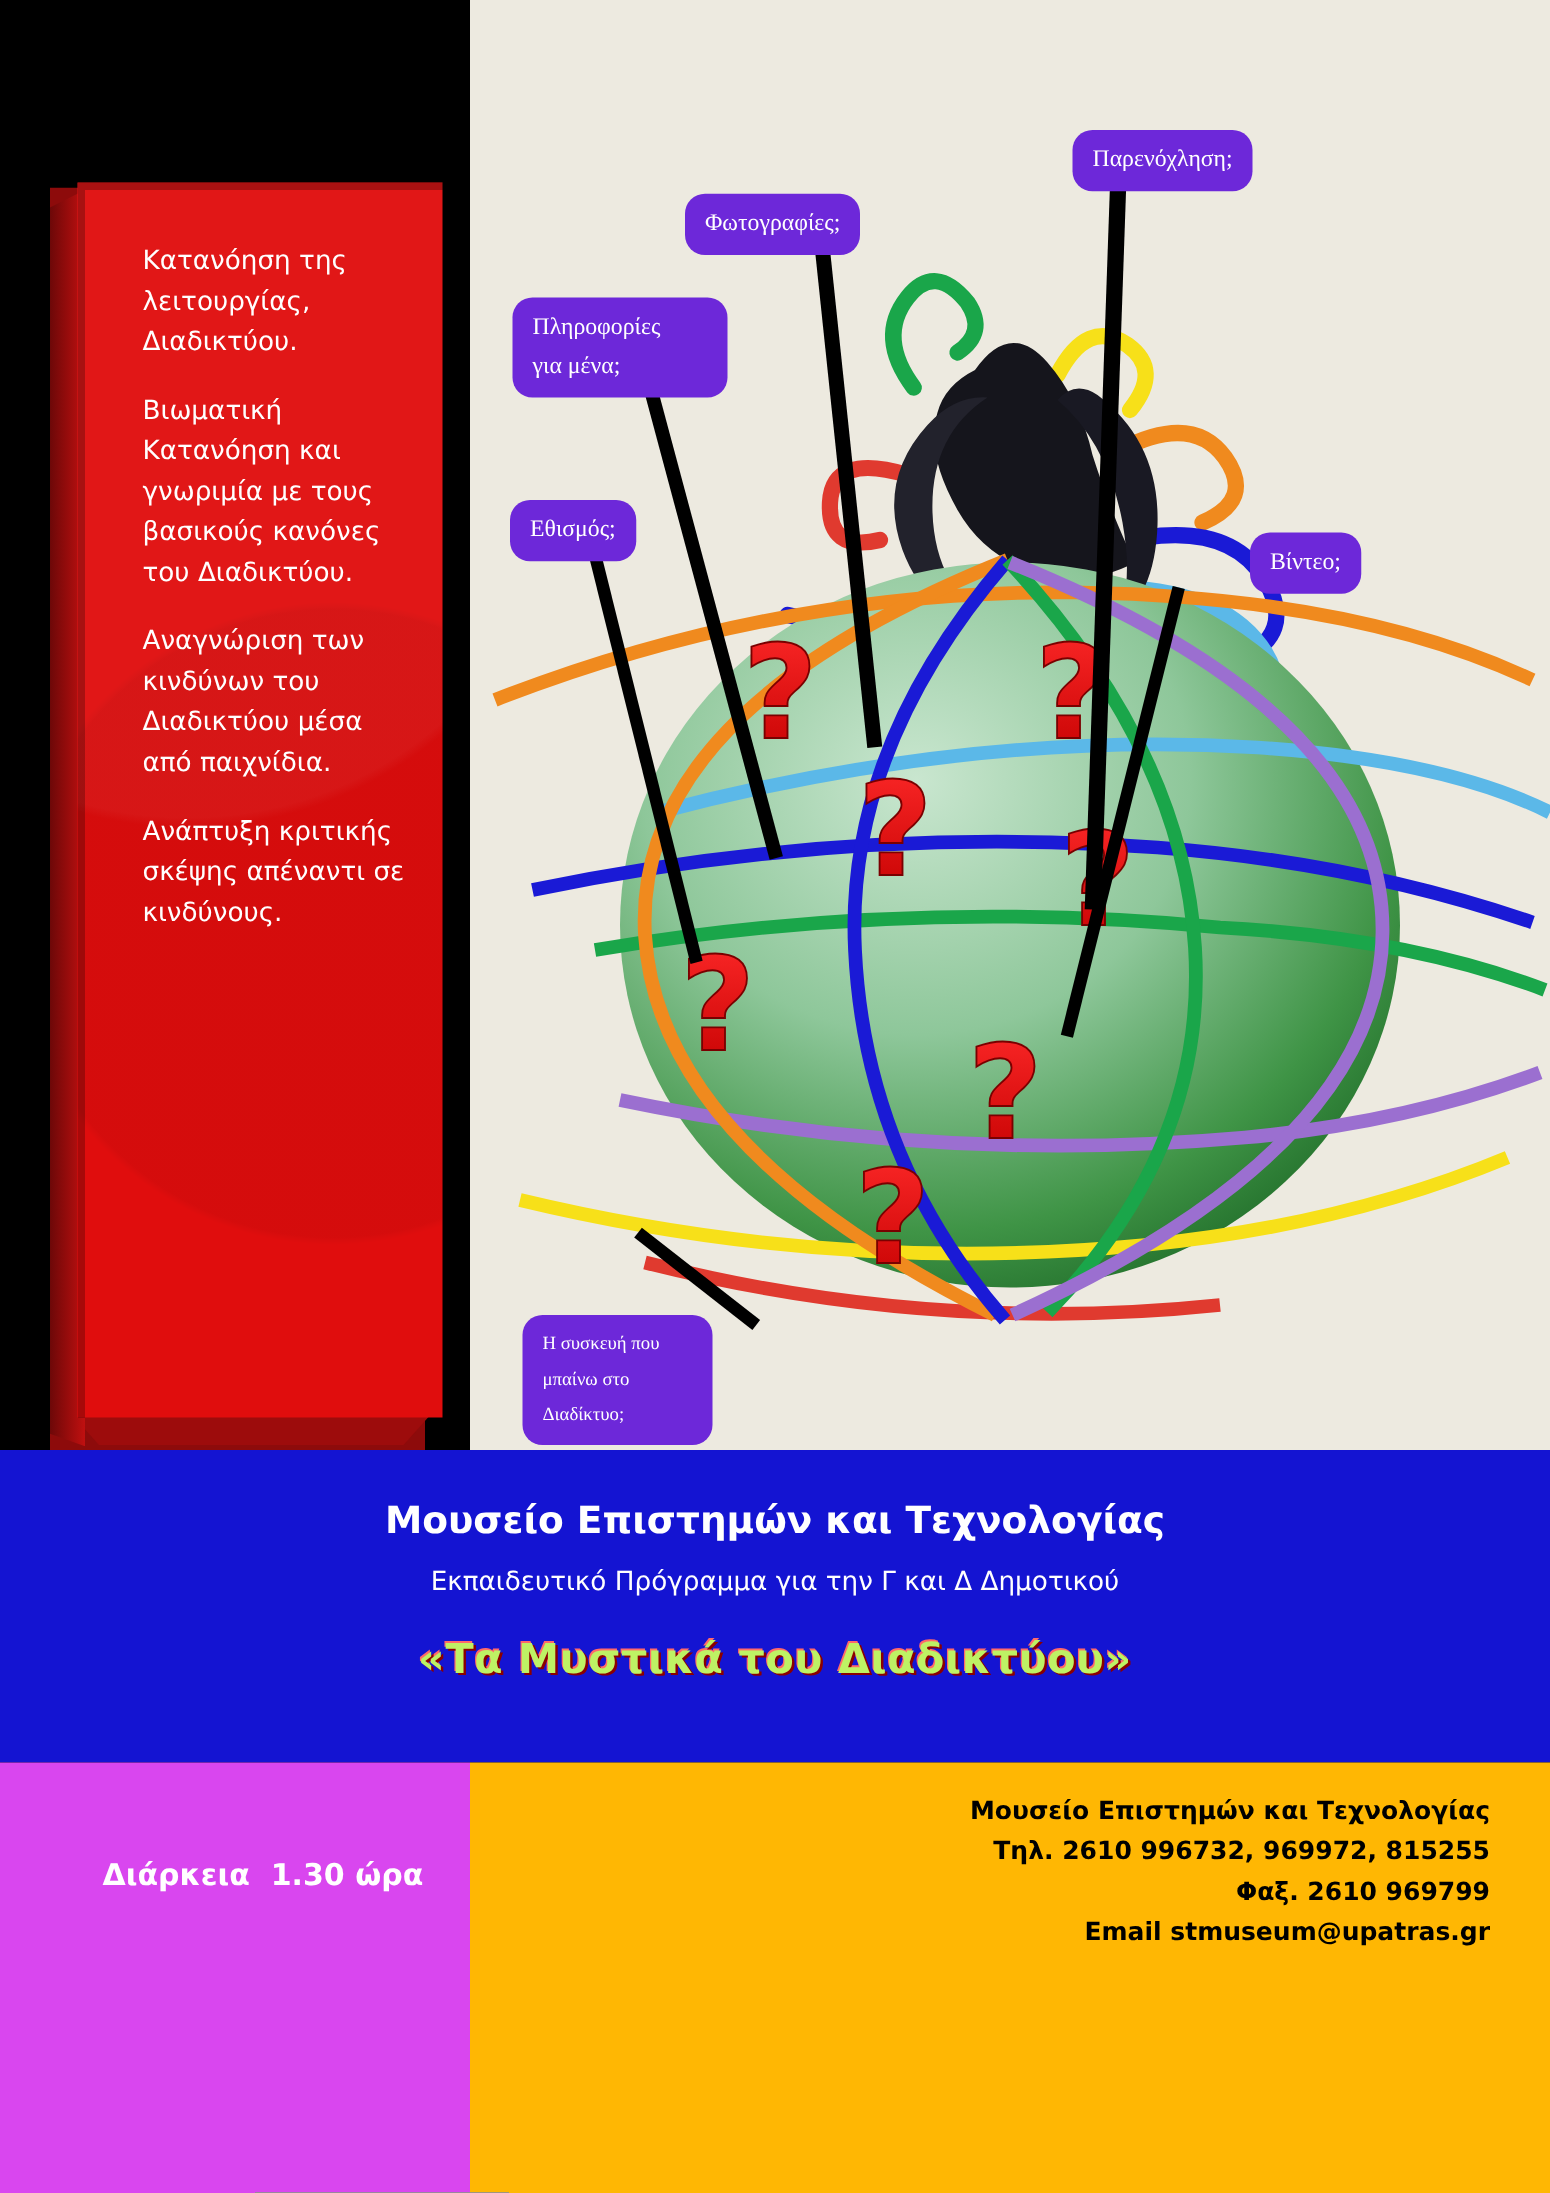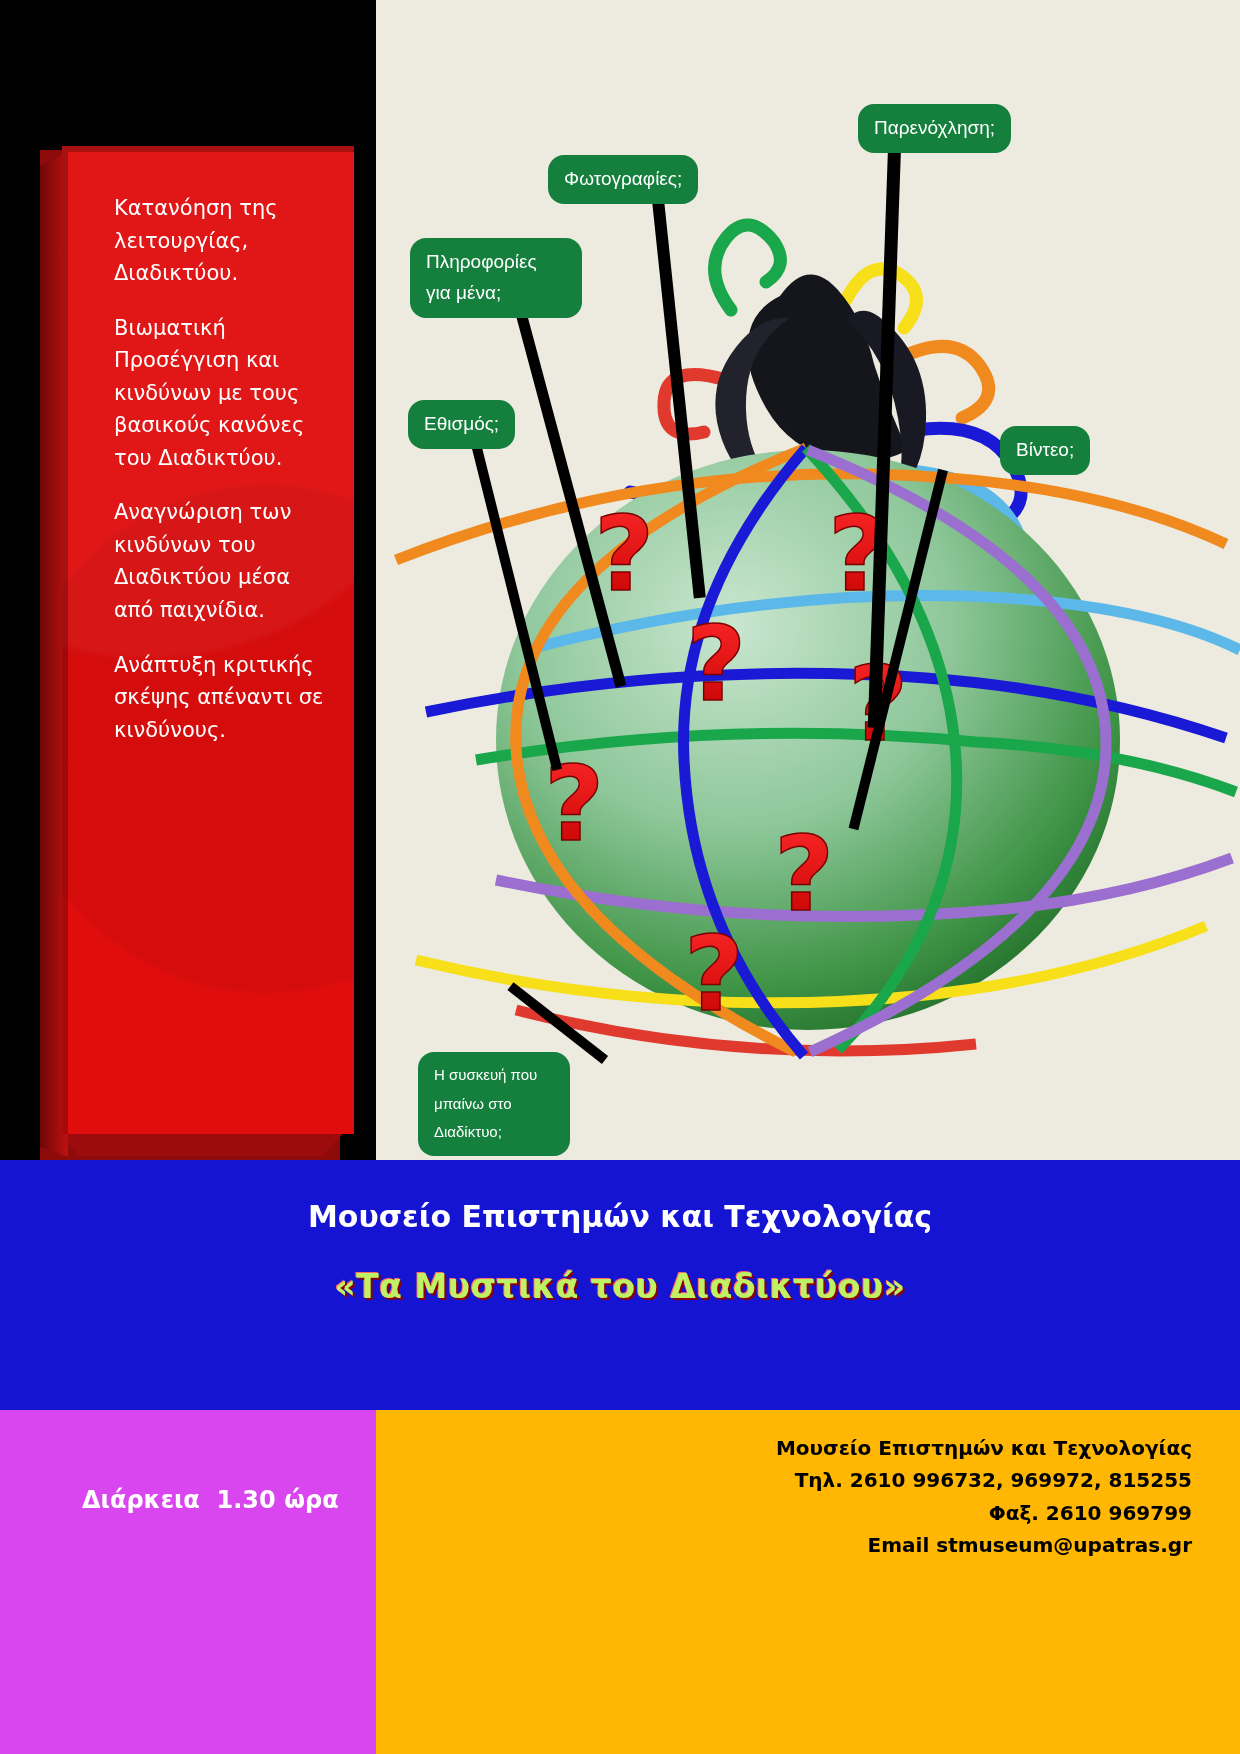--- a/index.html
+++ b/index.html
@@ -59,28 +59,28 @@
   }
   #goals .gpara{margin:0 0 22px 0;}
 
   
   #globe-wrap{position:absolute;left:376px;top:0;width:864px;height:1160px;}
   #globe-svg{position:absolute;left:0;top:0;}
 
   
   .bubble{
     position:absolute;
-    background:#15803d;color:#fff;
+    background:#6d28d9;color:#fff;
     border-radius:16px;
     padding:9px 16px;
     font-size:19px;
     line-height:1.62;
     white-space:pre-line;
     z-index:40;
-    font-family:Liberation Sans, sans-serif;
+    font-family:Liberation Serif, serif;
   }
   .leader{position:absolute;background:#000;z-index:35;transform-origin:top center;}
 
   
   #blue{
     position:absolute;left:0;top:1160px;width:1240px;height:250px;
     background:#1414d2;
     text-align:center;color:#fff;
   }
   #blue .b1{
@@ -209,31 +209,32 @@
     <div class="bubble" style="left:418px;top:1052px;width:120px;font-size:15px;line-height:1.9;">Η συσκευή που
 μπαίνω  στο
 Διαδίκτυο;</div>
 
     <div id="goals-shadow"></div>
     <div id="goals-bottom"></div>
     <div id="goals-side"></div>
     <div id="goals">
       <div class="gbody">
         <p class="gpara">Κατανόηση της λειτουργίας, Διαδικτύου.</p>
-        <p class="gpara">Βιωματική Προσέγγιση και κινδύνων με τους βασικούς κανόνες του Διαδικτύου.</p>
+        <p class="gpara">Βιωματική Κατανόηση και γνωριμία με τους βασικούς κανόνες του Διαδικτύου.</p>
         <p class="gpara">Αναγνώριση των  κινδύνων του Διαδικτύου μέσα από παιχνίδια.</p>
         <p class="gpara">Ανάπτυξη κριτικής σκέψης απέναντι σε κινδύνους.</p>
       </div>
     </div>
   </div>
 
   <div id="blue">
     <div class="b1">
       <div>Μουσείο  Επιστημών και Τεχνολογίας</div>
     </div>
+    <div class="b2">Εκπαιδευτικό Πρόγραμμα για την Γ και Δ Δημοτικού</div>
     <div class="b3">«Τα Μυστικά του Διαδικτύου»</div>
   </div>
 
   <div id="foot-left">
     <div class="dur">Διάρκεια  1.30 ώρα</div>
   </div>
   <div id="foot-right">
     <div class="line first">Μουσείο Επιστημών και Τεχνολογίας</div>
     <div class="line">Τηλ. 2610 996732, 969972, 815255</div>
     <div class="line">Φαξ. 2610 969799</div>

